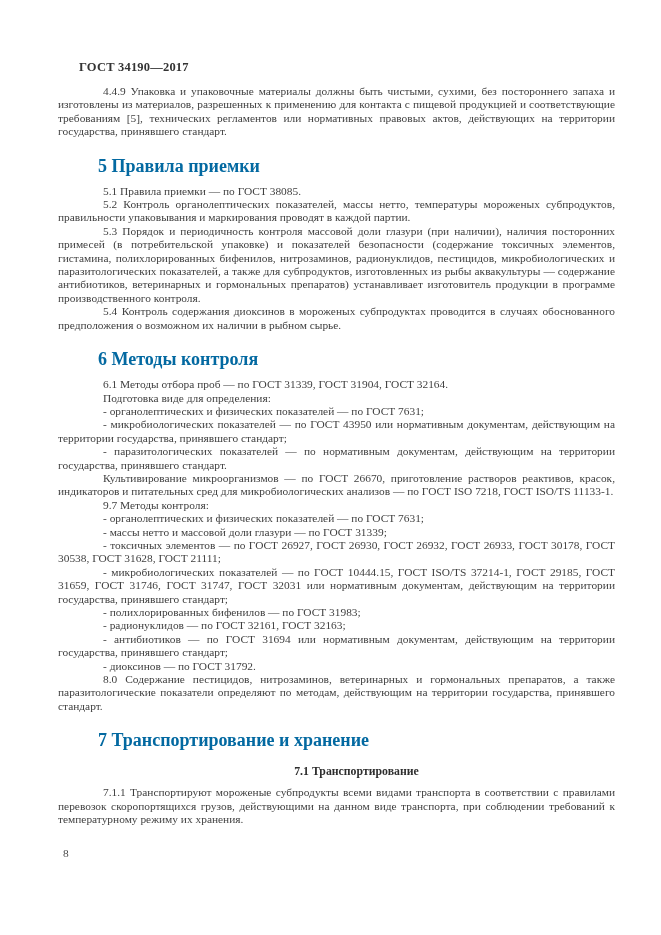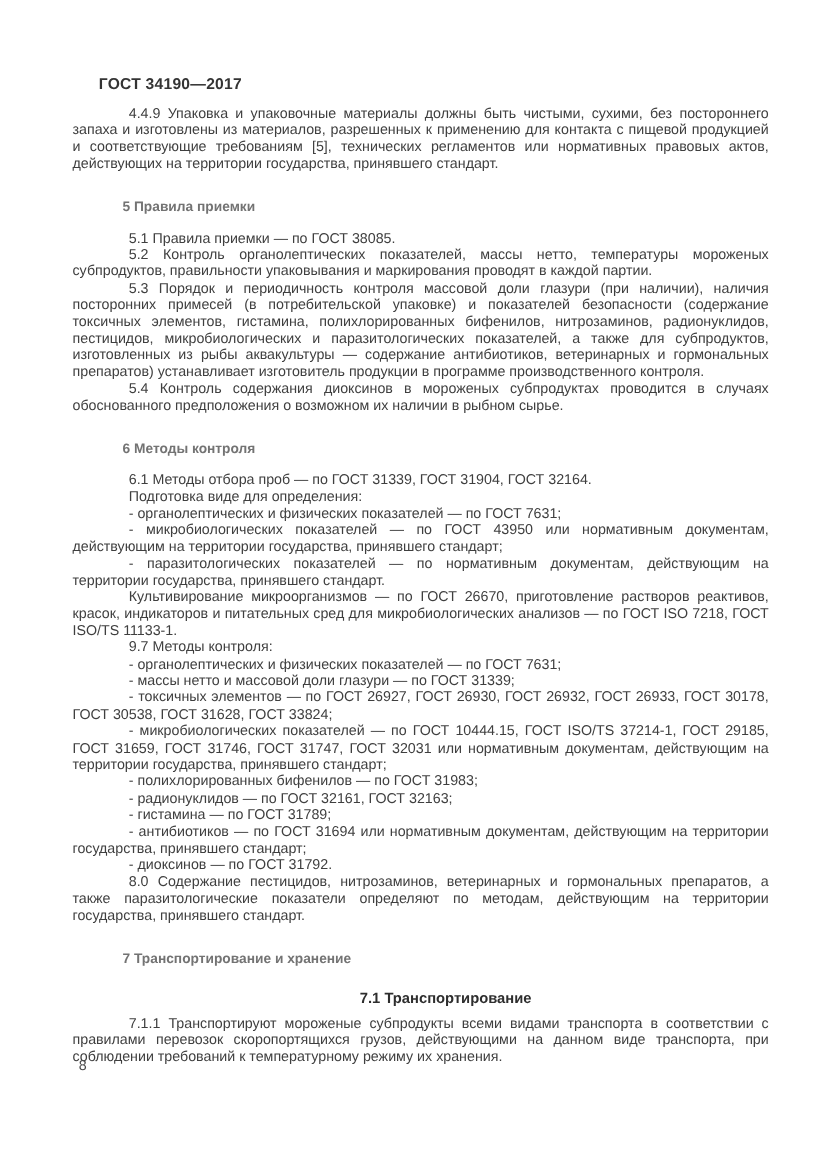--- a/index.html
+++ b/index.html
@@ -5,21 +5,21 @@
   html, body {
     margin: 0;
     padding: 0;
     background: #ffffff;
   }
   .page {
     position: relative;
     width: 661px;
     height: 935px;
     background: #ffffff;
-    font-family: Liberation Sans, sans-serif;
+    font-family: Liberation Serif, serif;
     color: #3f3f3f;
     overflow: hidden;
   }
   .running-header {
     position: absolute;
     left: 79px;
     top: 60px;
     font-size: 12.5px;
     font-weight: bold;
     color: #343434;
@@ -32,24 +32,24 @@
     width: 557px;
     font-size: 11.4px;
     line-height: 13.4px;
     text-align: justify;
   }
   .content p.para {
     margin: 0;
     text-indent: 45px;
   }
   .content h2.sec {
-    font-size: 11px;
+    font-size: 18px;
     line-height: 18px;
     font-weight: bold;
-    color: #737373;
+    color: #0369a1;
     margin: 18px 0 10px 40px;
     text-align: left;
   }
   .content h3.subsec {
     font-size: 11.8px;
     line-height: 14px;
     font-weight: bold;
     color: #2e2e2e;
     margin: 15px 0 8px 40px;
     text-align: center;
@@ -81,25 +81,24 @@
     <h2 class="sec">6 Методы контроля</h2>
     <p class="para">6.1 Методы отбора проб — по ГОСТ 31339, ГОСТ 31904, ГОСТ 32164.</p>
     <p class="para">Подготовка виде для определения:</p>
     <p class="para">- органолептических и физических показателей — по ГОСТ 7631;</p>
     <p class="para">- микробиологических показателей — по ГОСТ 43950 или нормативным документам, действующим на территории государства, принявшего стандарт;</p>
     <p class="para">- паразитологических показателей — по нормативным документам, действующим на территории государства, принявшего стандарт.</p>
     <p class="para">Культивирование микроорганизмов — по ГОСТ 26670, приготовление растворов реактивов, красок, индикаторов и питательных сред для микробиологических анализов — по ГОСТ ISO 7218, ГОСТ ISO/TS 11133-1.</p>
     <p class="para">9.7 Методы контроля:</p>
     <p class="para">- органолептических и физических показателей — по ГОСТ 7631;</p>
     <p class="para">- массы нетто и массовой доли глазури — по ГОСТ 31339;</p>
-    <p class="para">- токсичных элементов — по ГОСТ 26927, ГОСТ 26930, ГОСТ 26932, ГОСТ 26933, ГОСТ 30178, ГОСТ 30538, ГОСТ 31628, ГОСТ 33824;</p>
+    <p class="para">- токсичных элементов — по ГОСТ 26927, ГОСТ 26930, ГОСТ 26932, ГОСТ 26933, ГОСТ 30178, ГОСТ 30538, ГОСТ 31628, ГОСТ 21111;</p>
     <p class="para">- микробиологических показателей — по ГОСТ 10444.15, ГОСТ ISO/TS 37214-1, ГОСТ 29185, ГОСТ 31659, ГОСТ 31746, ГОСТ 31747, ГОСТ 32031 или нормативным документам, действующим на территории государства, принявшего стандарт;</p>
     <p class="para">- полихлорированных бифенилов — по ГОСТ 31983;</p>
     <p class="para">- радионуклидов — по ГОСТ 32161, ГОСТ 32163;</p>
-    <p class="para">- гистамина — по ГОСТ 31789;</p>
     <p class="para">- антибиотиков — по ГОСТ 31694 или нормативным документам, действующим на территории государства, принявшего стандарт;</p>
     <p class="para">- диоксинов — по ГОСТ 31792.</p>
     <p class="para">8.0 Содержание пестицидов, нитрозаминов, ветеринарных и гормональных препаратов, а также паразитологические показатели определяют по методам, действующим на территории государства, принявшего стандарт.</p>
 
     <h2 class="sec">7 Транспортирование и хранение</h2>
     <h3 class="subsec">7.1 Транспортирование</h3>
     <p class="para">7.1.1 Транспортируют мороженые субпродукты всеми видами транспорта в соответствии с правилами перевозок скоропортящихся грузов, действующими на данном виде транспорта, при соблюдении требований к температурному режиму их хранения.</p>
   </div>
 
   <div class="page-number">8</div>

